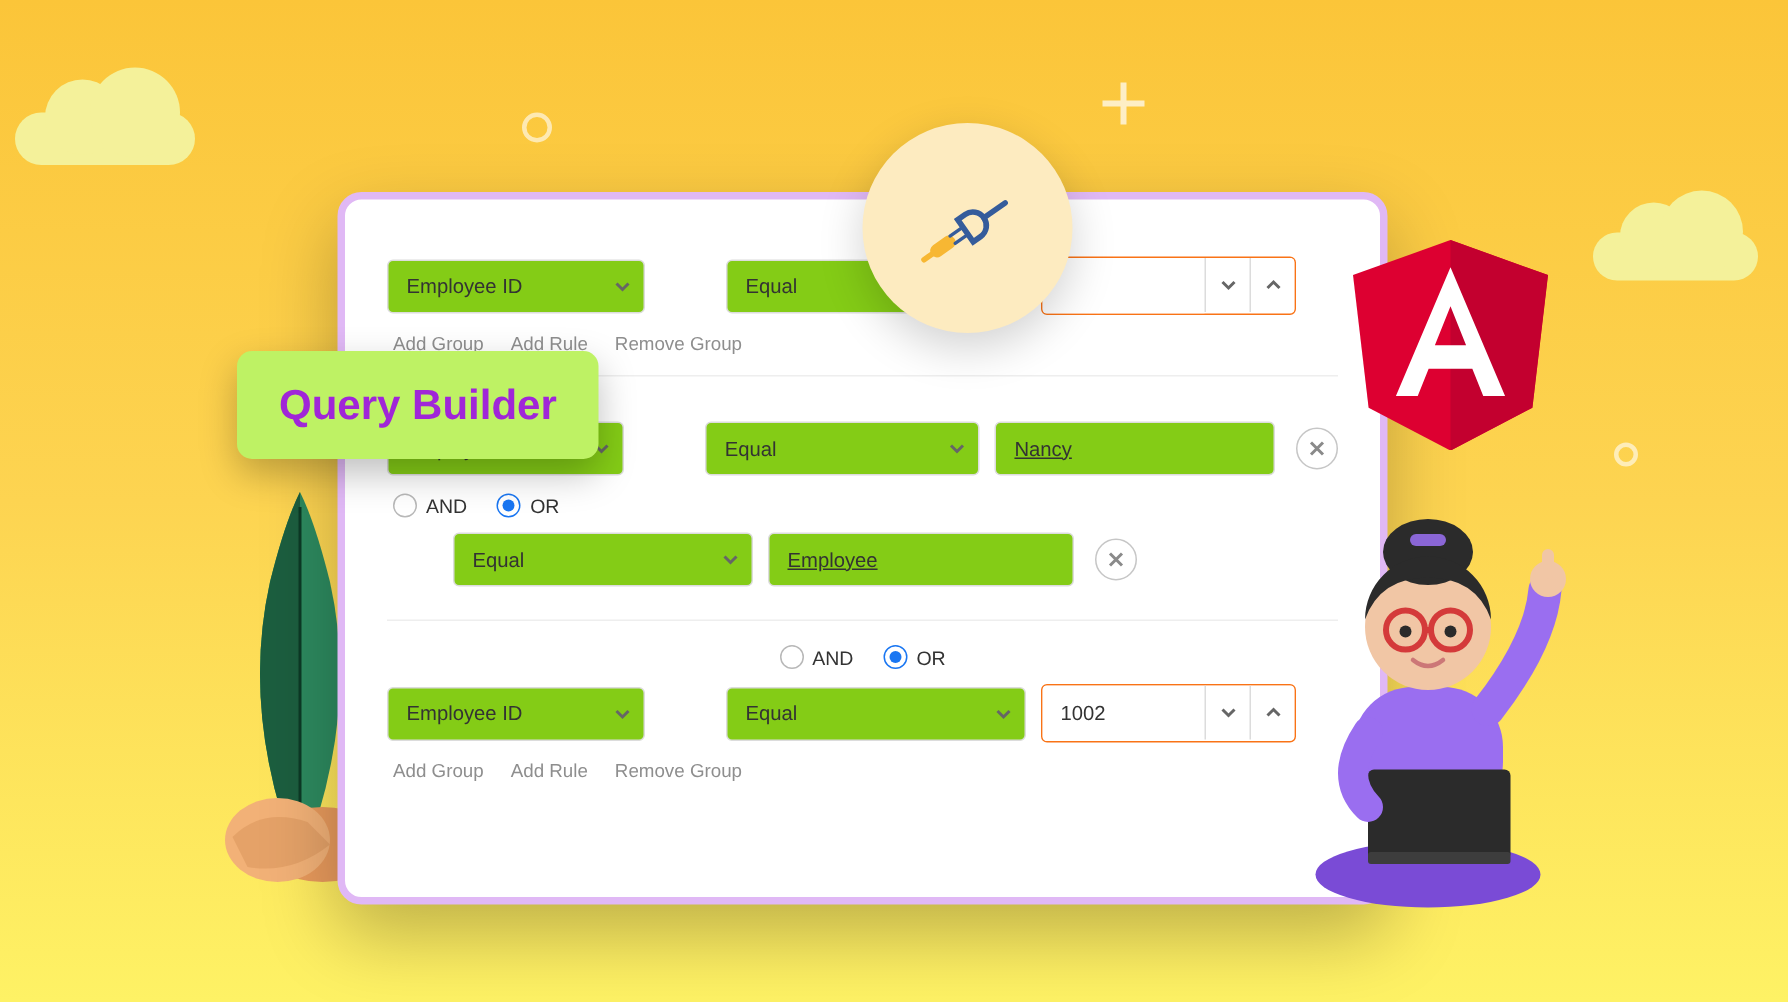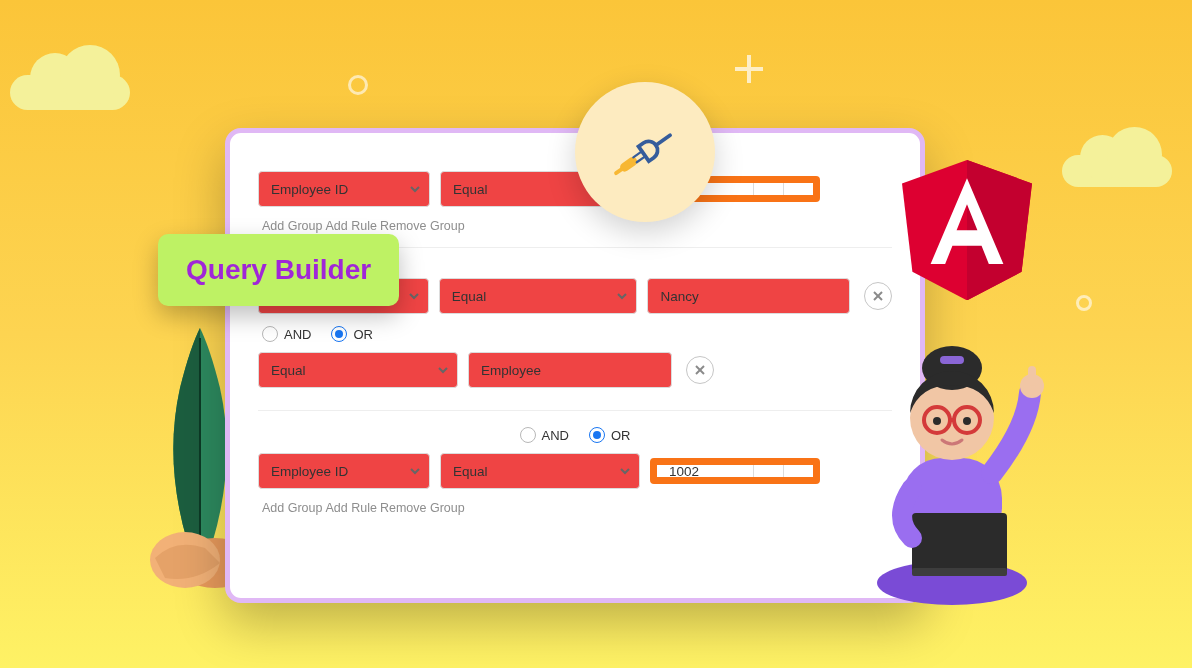--- a/index.html
+++ b/index.html
@@ -125,43 +125,43 @@
   overflow: hidden;
 }
 
 .group { border-bottom: 1px solid #eee; padding: 12px 0 14px; }
 .group:last-child { border-bottom: none; }
 .rule-row { display: flex; gap: 10px; align-items: center; margin-bottom: 8px; }
 .sel {
   position: relative;
   border: 1px solid #dcdcdc;
   border-radius: 4px;
-  background: #ef4444;
+  background: #84cc16;
   height: 36px;
   display: flex; align-items: center;
   padding: 0 30px 0 12px;
   font-size: 13.5px;
   color: #333;
 }
 .sel.field { width: 172px; }
-.sel.op    { width: 200px; }
-.sel.val   { width: 204px; }
+.sel.op    { width: 200px; margin-left: 44px; }
+.sel.val   { width: 204px; text-decoration: underline; }
 .sel .chev {
   position: absolute; right: 8px; top: 50%; transform: translateY(-50%);
   width: 12px; height: 12px;
   pointer-events: none;
 }
 .sel .chev svg { width: 12px; height: 12px; stroke: #666; stroke-width: 2; fill: none; }
 
 .stepper {
   display: flex;
-  border: 7px solid #f97316;
+  border: 1px solid #f97316;
   border-radius: 4px;
   overflow: hidden;
-  width: 170px; height: 26px;
+  width: 170px; height: 39px;
 }
 .stepper input {
   border: none; outline: none;
   width: 100%; padding: 0 12px;
   font-size: 13.5px; color: #333;
 }
 .stepper .btns { display: flex; }
 .stepper button {
   width: 30px; height: 36px;
   border: none;
@@ -177,21 +177,21 @@
   border: 1.5px solid #c6c6c6;
   border-radius: 50%;
   background: #fff;
   display: flex; align-items: center; justify-content: center;
   cursor: pointer;
   flex-shrink: 0;
   margin-left: 4px;
 }
 .close-btn svg { width: 12px; height: 12px; stroke: #8a8a8a; stroke-width: 2; fill: none; }
 
-.links { display: flex; gap: 3px; padding: 4px 4px 0; }
+.links { display: flex; gap: 18px; padding: 4px 4px 0; }
 .links a { font-size: 12.5px; color: #8e8e8e; text-decoration: none; }
 
 .logic-row { display: flex; gap: 20px; align-items: flex-end; padding: 4px 4px 10px; }
 .logic-row.center { justify-content: center; }
 .radio { display: inline-flex; align-items: center; gap: 6px; font-size: 13px; color: #333; cursor: pointer; }
 .radio .dot {
   width: 16px; height: 16px; border-radius: 50%;
   border: 1.5px solid #b8b8b8; display: inline-block; position: relative;
 }
 .radio.checked .dot { border-color: #1976f2; }

